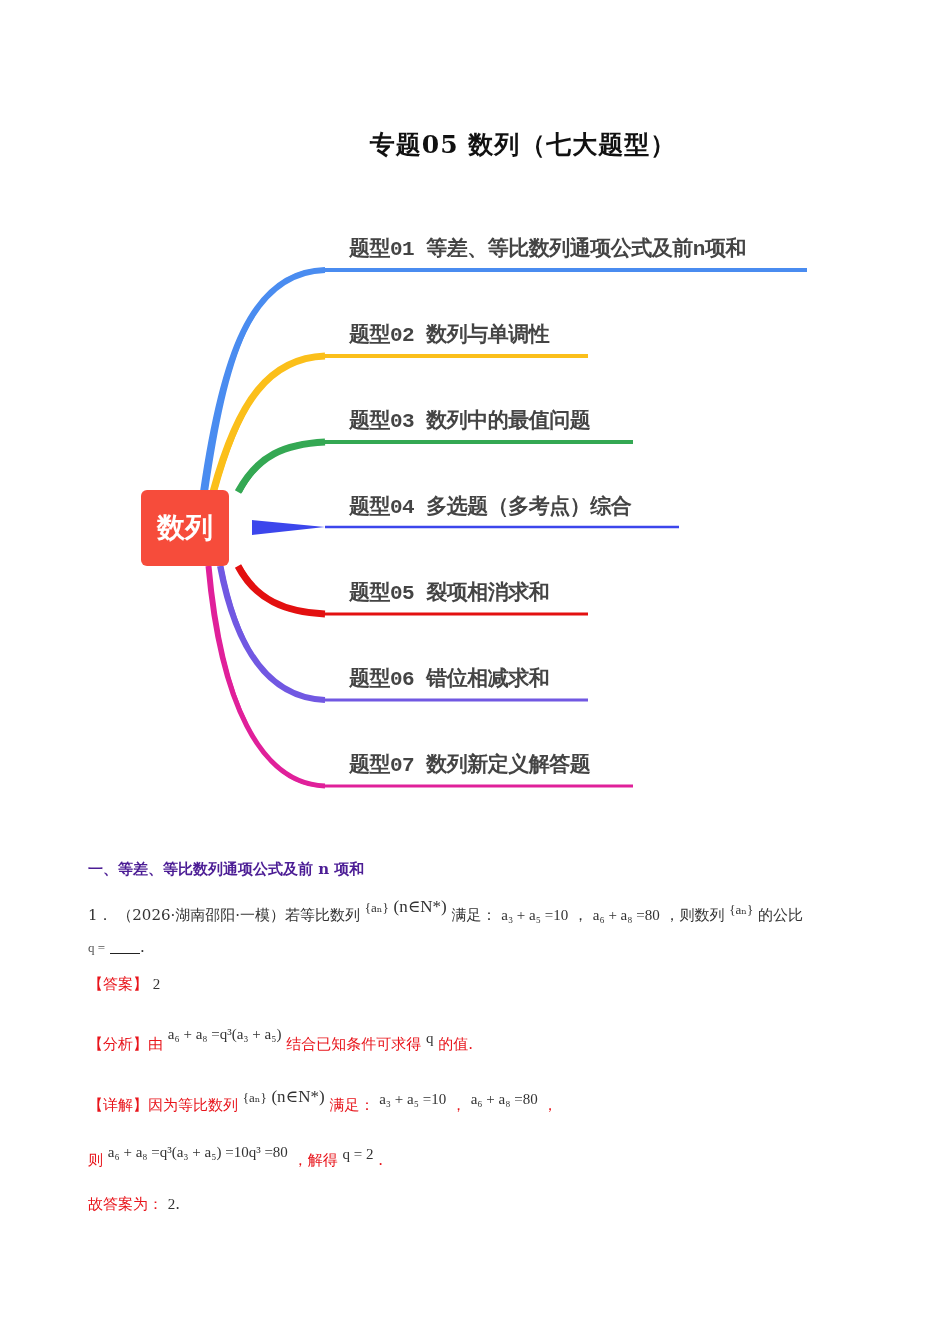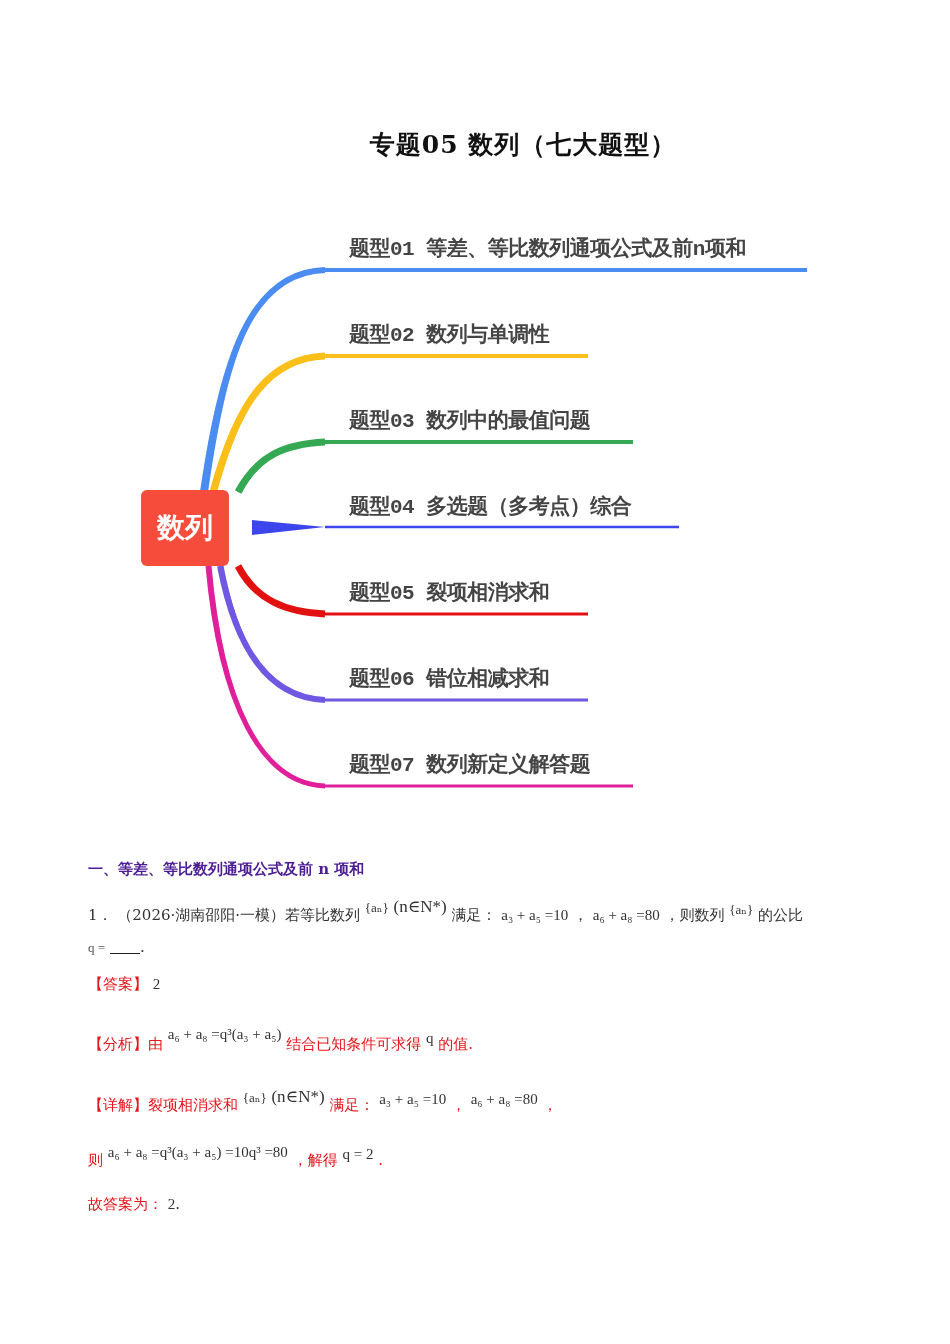--- a/index.html
+++ b/index.html
@@ -82,21 +82,21 @@
 
 <div class="line" style="top:1026px;">
   <span class="red">【分析】</span><span class="red">由</span>
   <span class="math" style="vertical-align:10px;">a₆ + a₈ =q³(a₃ + a₅)</span>
   <span class="red">结合已知条件可求得</span>
   <span class="math" style="vertical-align:6px;">q</span>
   <span class="red">的值.</span>
 </div>
 
 <div class="line" style="top:1086px;">
-  <span class="red">【详解】</span><span class="red">裂项相消求和</span>
+  <span class="red">【详解】</span><span class="red">因为等比数列</span>
   <span class="math" style="font-size:13px;vertical-align:8px;">{aₙ}</span>
   <span class="math" style="font-size:17px;vertical-align:8px;">(n∈N*)</span>
   <span class="red">满足：</span>
   <span class="math" style="vertical-align:6px;">a₃ + a₅ =10</span>
   <span class="red">，</span>
   <span class="math" style="vertical-align:6px;">a₆ + a₈ =80</span>
   <span class="red">，</span>
 </div>
 <div class="line" style="top:1144px;">
   <span class="red">则</span>

